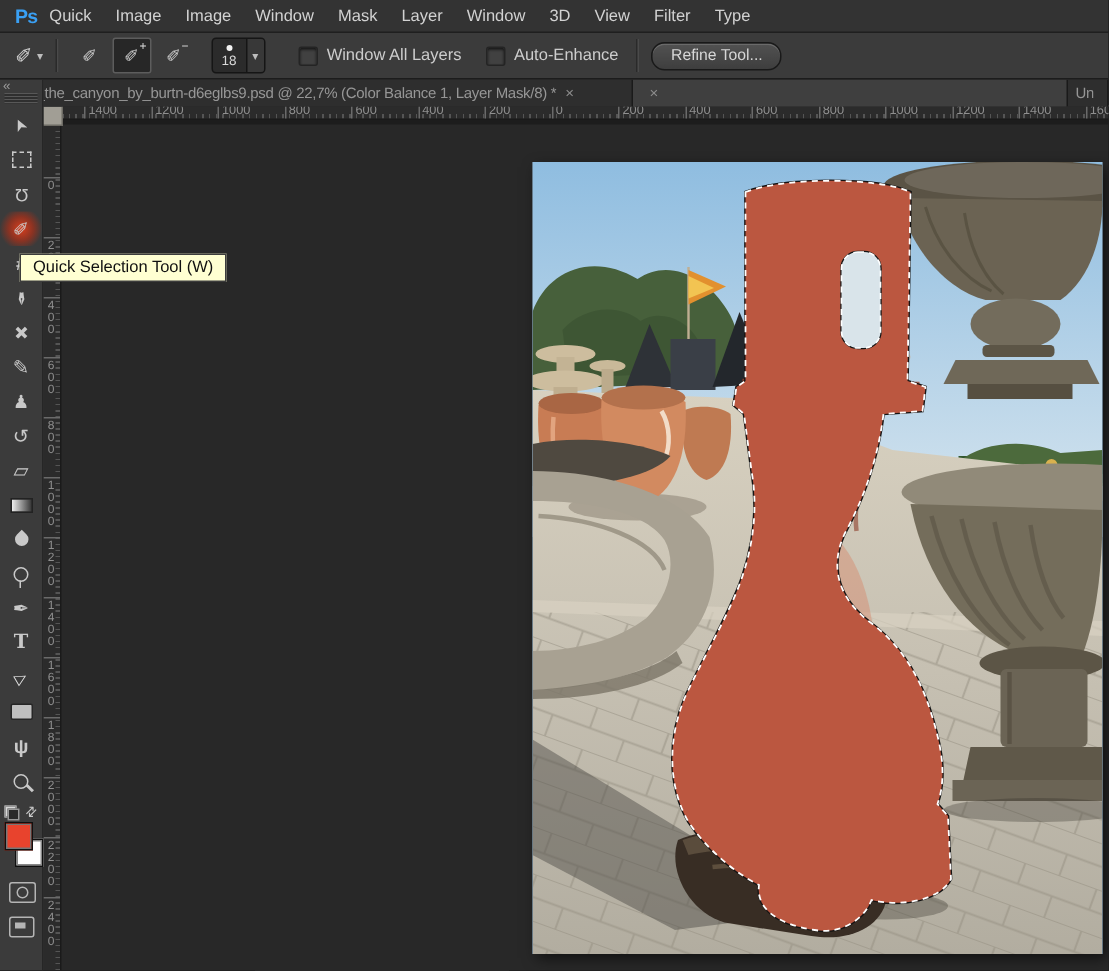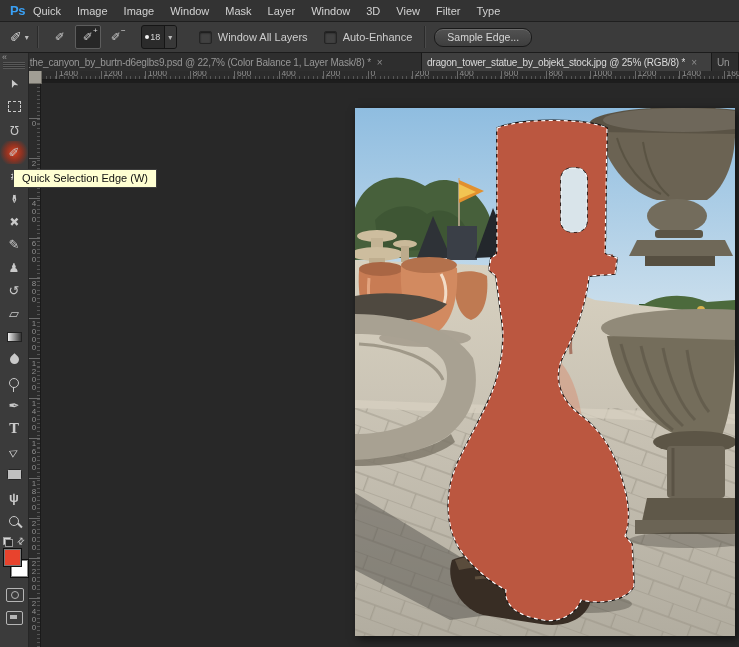--- a/index.html
+++ b/index.html
@@ -20,21 +20,21 @@
   .tool-preset{margin-left:10px;display:flex;align-items:center;gap:3px;color:#cfcfcf;}
   .tool-preset .glyph{font-size:14px;}
   .caret{font-size:8px;color:#bdbdbd;}
   .mode-group{display:flex;gap:2px;}
   .mode-btn{width:24px;height:22px;display:flex;align-items:center;justify-content:center;
             color:#c9c9c9;font-size:12px;border:1px solid transparent;border-radius:2px;position:relative;}
   .mode-btn.active{background:#272727;border:1px solid #5d5d5d;}
   .mode-badge{position:absolute;right:2px;top:0;font-size:8px;color:#dcdcdc;}
   .brushsize{margin-left:12px;display:flex;height:22px;border:1px solid #151515;border-radius:3px;
              background:#2b2b2b;overflow:hidden;}
-  .brushsize .face{width:22px;display:flex;flex-direction:row;align-items:center;justify-content:center;gap:1px;}
+  .brushsize .face{width:22px;display:flex;flex-direction:column;align-items:center;justify-content:center;gap:1px;}
   .brushsize .dot{width:4px;height:4px;border-radius:50%;background:#f2f2f2;}
   .brushsize .num{font-size:9px;color:#d8d8d8;}
   .brushsize .side{width:11px;border-left:1px solid #151515;background:#383838;display:flex;
                    align-items:center;justify-content:center;}
   .opt-check{display:flex;align-items:center;gap:6px;color:#cdcdcd;font-size:11px;}
   .cb{width:11px;height:11px;background:#414141;border:1px solid #242424;border-radius:2px;
       box-shadow:inset 0 1px 2px rgba(0,0,0,.7);}
   .refine-btn{padding:2px 12px 3px;border:1px solid #191919;border-radius:9px;
               background:linear-gradient(#525252,#3e3e3e);box-shadow:inset 0 1px 0 #6a6a6a;
               color:#d6d6d6;font-size:10.5px;}
@@ -176,30 +176,29 @@
   </span>
   <span class="opt-check" style="margin-left:22px;" data-name="sample-all-layers-option">
     <span class="cb" data-name="sample-all-layers-checkbox"></span>
     <span data-name="sample-all-layers-label">Window All Layers</span>
   </span>
   <span class="opt-check" style="margin-left:16px;" data-name="auto-enhance-option">
     <span class="cb" data-name="auto-enhance-checkbox"></span>
     <span data-name="auto-enhance-label">Auto-Enhance</span>
   </span>
   <span class="opt-sep" style="margin-left:12px;" data-name="separator"></span>
-  <span class="refine-btn" data-name="refine-edge-button">Sample Edge...</span>
+  <span class="refine-btn" data-name="refine-edge-button">Refine Tool...</span>
 </div>
 
 <div class="tabbar" data-name="document-tab-bar">
     <div class="tab" data-name="document-tab-0">
       <span class="tab-label" data-name="tab-label">in_the_canyon_by_burtn-d6eglbs9.psd @ 22,7% (Color Balance 1, Layer Mask/8) *</span>
       <span class="tab-close" data-name="tab-close-icon">×</span>
     </div>
     <div class="tab active" data-name="document-tab-1">
-      <span class="tab-label" data-name="tab-label">dragon_tower_statue_by_objekt_stock.jpg @ 25% (RGB/8) *</span>
       <span class="tab-close" data-name="tab-close-icon">×</span>
     </div>
     <div class="tab partial" data-name="document-tab-2">
       <span class="tab-label" data-name="tab-label">Un</span>
     </div>
   </div>
 
 <div class="toolbarcol" data-name="tool-bar">
   <span class="tb-collapse" data-name="collapse-panel-icon">«</span>
   <span class="tb-grip" data-name="panel-grip"></span>
@@ -496,13 +495,13 @@
 
         <use href="#statuePath" fill="none" stroke="#141414" stroke-width="1.8"></use>
         <use href="#statuePath" fill="none" stroke="#ffffff" stroke-width="1.2" stroke-dasharray="4 3.5"></use>
         <use href="#slotRect" fill="none" stroke="#141414" stroke-width="1.6"></use>
         <use href="#slotRect" fill="none" stroke="#ffffff" stroke-width="1.1" stroke-dasharray="4 3.5"></use>
       </g>
     </svg>
   </div>
 </div>
 
-<div class="tooltip" data-name="tooltip">Quick Selection Edge (W)</div>
+<div class="tooltip" data-name="tooltip">Quick Selection Tool (W)</div>
 
 </body></html>

